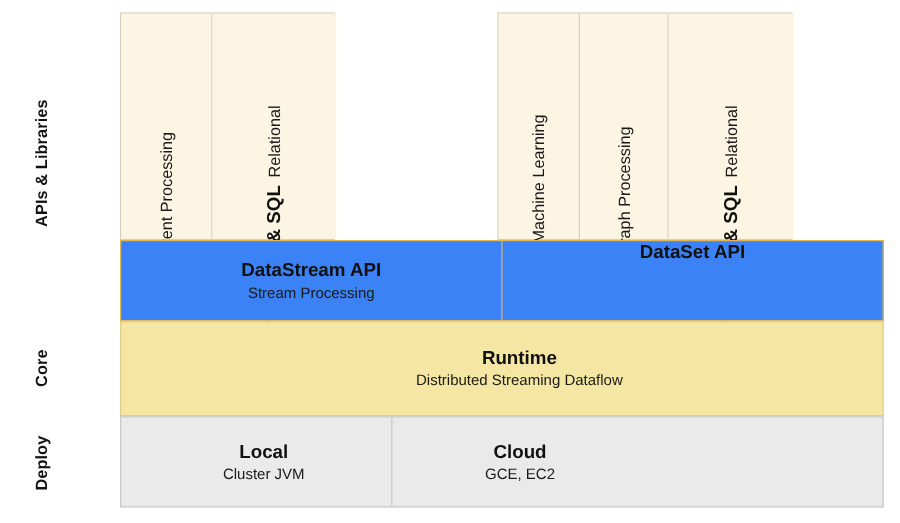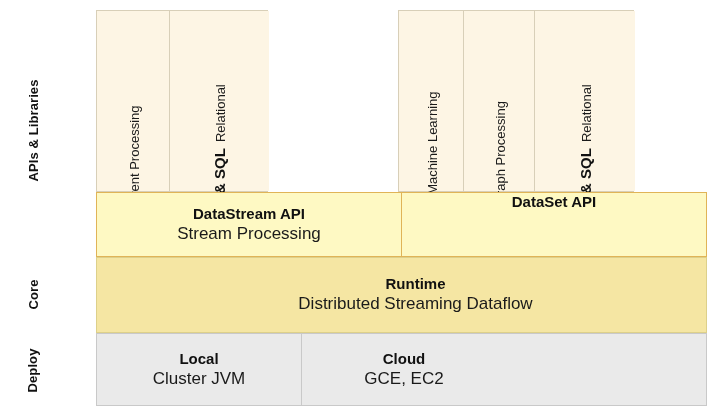--- a/index.html
+++ b/index.html
@@ -55,21 +55,21 @@
     text-align: center;
     position: relative;
   }
   .cell .title {
     font-weight: bold;
     font-size: 15px;
     line-height: 1.15;
     color: #111111;
   }
   .cell .sub {
-    font-size: 17px;
+    font-size: 12px;
     line-height: 1.2;
     color: #1a1a1a;
     margin-top: 2px;
   }
 
   
   .lib-group {
     position: absolute;
     box-sizing: border-box;
     background: #FDF5E4;
@@ -100,21 +100,21 @@
     font-size: 15px;
     color: #111111;
   }
   .lib-desc {
     font-size: 13px;
     color: #1a1a1a;
   }
 
   
   .api-band {
-    background: #fef9c3;
+    background: #3b82f6;
     border: 1px solid #e0b457;
   }
   .api-cell {
     border-right: 1px solid #e0b457;
     height: 100%;
   }
   .api-cell:last-child { border-right: none; justify-content: space-between; }
 
   
   .core-band {
@@ -219,21 +219,21 @@
   </div>
 
   <div class="band core-band" style="left:96px; top:257px; width:611px; height:76px;">
 
     <div class="cell core-cell">
       <div class="title">Runtime</div>
       <div class="sub">Distributed Streaming Dataflow</div>
     </div>
   </div>
 
-  <div class="band deploy-band" style="left:96px; top:333px; width:611px; height:73px;">
+  <div class="band deploy-band" style="left:96px; top:333px; width:611px; height:73px;padding-left:12px;">
 
     <div class="cell deploy-cell" style="width:205px;">
       <div class="title">Local</div>
       <div class="sub">Cluster JVM</div>
     </div>
 
 
     <div class="cell deploy-cell" style="width:204px;">
       <div class="title">Cloud</div>
       <div class="sub">GCE, EC2</div>

